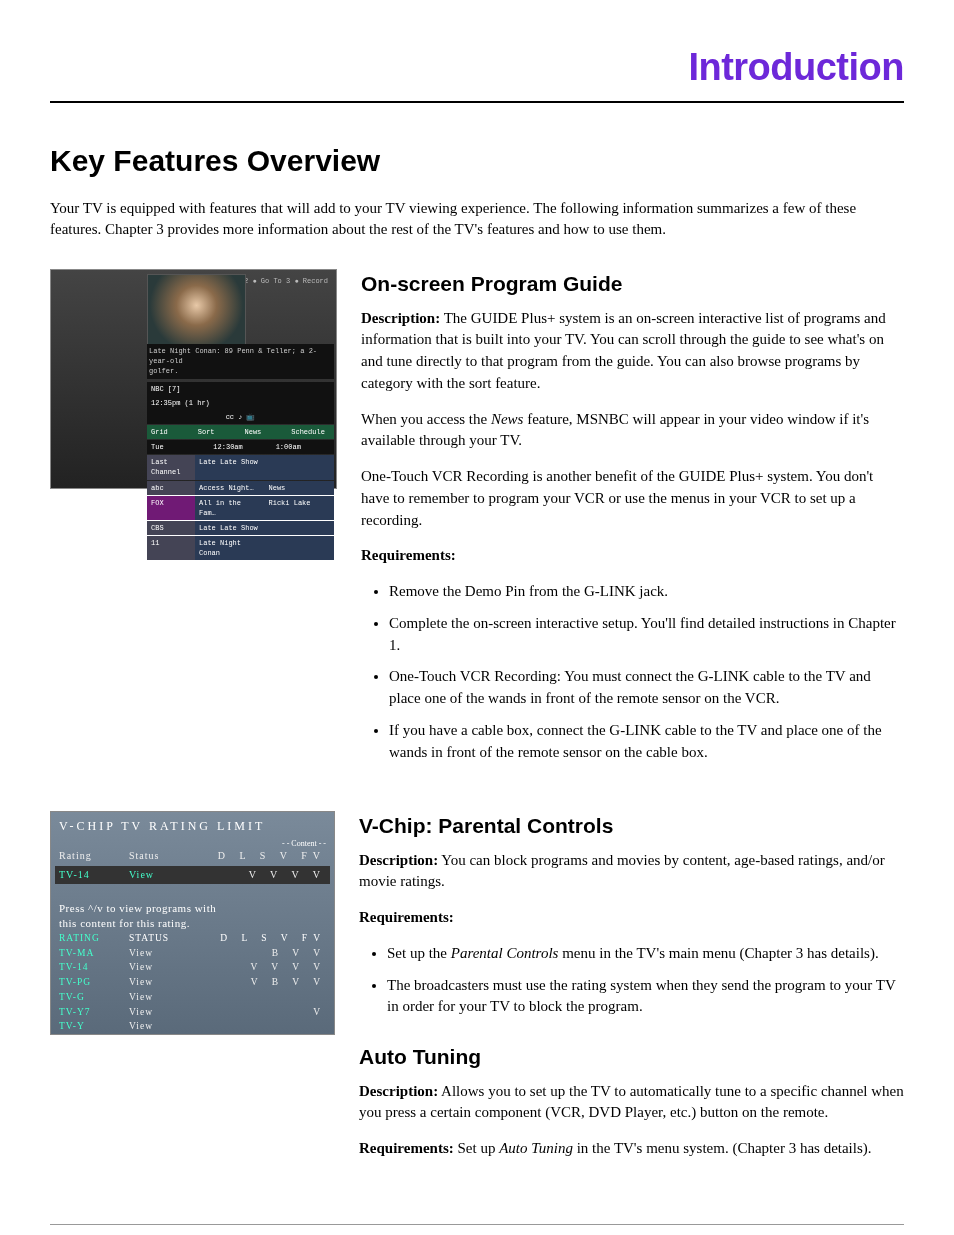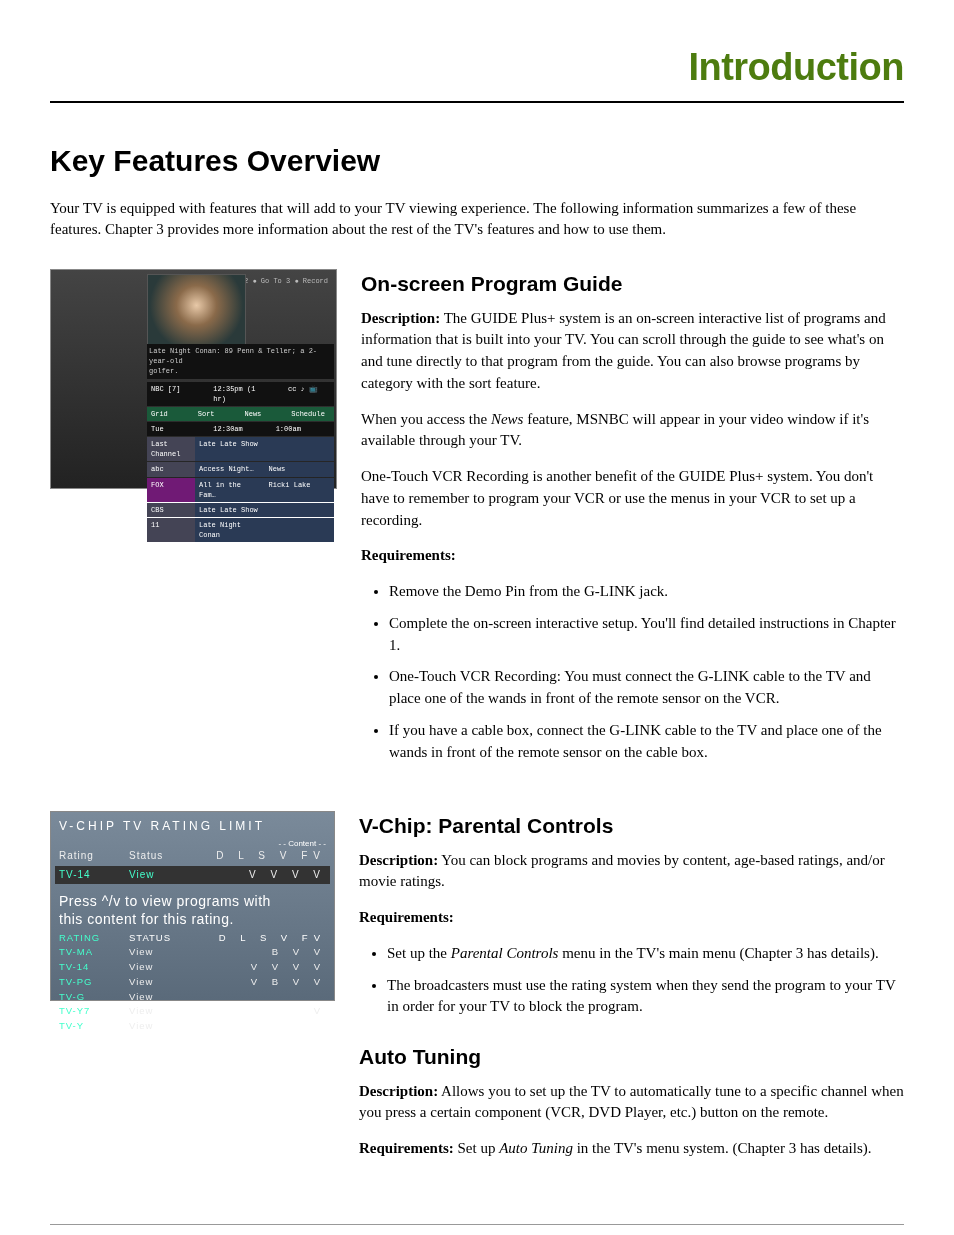--- a/index.html
+++ b/index.html
@@ -9,21 +9,21 @@
     padding: 40px 50px;
     color: #000;
     line-height: 1.45;
     box-sizing: border-box;
   }
   .header-title {
     text-align: right;
     font-family: Arial, Helvetica, sans-serif;
     font-weight: 900;
     font-size: 38px;
-    color: #4d7c0f;
+    color: #6d28d9;
     letter-spacing: -0.5px;
     margin-bottom: 6px;
   }
   .header-rule {
     border: none;
     border-top: 2px solid #000;
     margin: 0 0 36px 0;
   }
   h1 {
     font-family: Arial, Helvetica, sans-serif;
@@ -85,39 +85,39 @@
   .guide-right .desc { background: #111; padding: 2px; margin-bottom: 3px; }
   .guide-right .row-bar { display: flex; background: #2a3a55; margin-bottom: 1px; color:#fff; font-size:7px;}
   .guide-right .row-bar span { padding: 2px 4px; flex:1; }
   .guide-photo {
     position: absolute;
     left: 96px; top: 4px; right: 90px; height: 76px;
     background: radial-gradient(circle at 50% 40%, #e8c9a8 0%, #8a6a4a 30%, #2a3a3a 70%);
     border: 1px solid #555;
   }
   .vchip-figure {
-    height: 190px;
+    height: 224px;
     background: linear-gradient(#7a8a9a, #5a6a7a);
     padding: 6px 8px;
-    font-family: Liberation Sans, sans-serif;
+    font-family: Liberation Serif, serif;
     font-size: 11px;
     letter-spacing: 1px;
     color: #ccc;
     box-sizing: border-box;
   }
   .vchip-title { color: #fff; font-size: 12px; letter-spacing: 3px; margin-bottom: 2px; }
   .vchip-sub { font-size: 8px; text-align: right; color: #fff; letter-spacing: 0; }
   .vchip-hrow { display: flex; font-size: 10px; color:#eee; }
   .vchip-hrow span:nth-child(1){ width: 70px;}
   .vchip-hrow span:nth-child(2){ width: 70px;}
   .vchip-hrow span:nth-child(3){ flex:1; letter-spacing: 6px; text-align:right;}
   .vchip-active { background: #333; padding: 2px 4px; margin: 2px -4px; }
   .vchip-active .vchip-hrow span:nth-child(1){ color:#4fc;}
   .vchip-active .vchip-hrow span:nth-child(2){ color:#4fc;}
-  .vchip-msg { font-size: 14px; color:#fff; letter-spacing: 0.5px; margin: 8px 0 2px 0; line-height: 1.3;}
+  .vchip-msg { font-size: 11px; color:#fff; letter-spacing: 0.5px; margin: 17px 0 2px 0; line-height: 1.3;}
   .vchip-table .vchip-hrow { font-size: 9.5px; margin-bottom: 1px;}
   .vchip-table .vchip-hrow span:nth-child(1){ color:#4fc; width:70px;}
   .vchip-table .vchip-hrow span:nth-child(2){ width:70px;}
   .vchip-head .vchip-hrow span { color:#fff;}
   h2 {
     font-family: Arial, Helvetica, sans-serif;
     font-weight: bold;
     font-size: 21px;
     margin: 0 0 8px 0;
   }
@@ -149,21 +149,21 @@
   <div class="figure-col">
     <div class="figure guide-figure">
       <div class="guide-overlay">
         <div class="guide-top-tabs">1 ● Watch   2 ● Go To   3 ● Record</div>
         <div class="guide-photo"></div>
         <div class="guide-right">
           <div class="desc">
             <span>Late Night Conan: 89 Penn &amp; Teller; a 2-year-old</span><br>
             <span>golfer.</span>
           </div>
-          <div class="row-bar" style="background:#111;">
+          <div class="row-bar" style="background:#111;flex-direction:column;">
             <span>NBC [7]</span>
             <span>12:35pm (1 hr)</span>
             <span style="text-align:center;">cc ♪  📺</span>
           </div>
           <div class="row-bar" style="background:#1a5a3a;">
             <span>Grid</span>
             <span>Sort</span>
             <span>News</span>
             <span>Schedule</span>
           </div>

